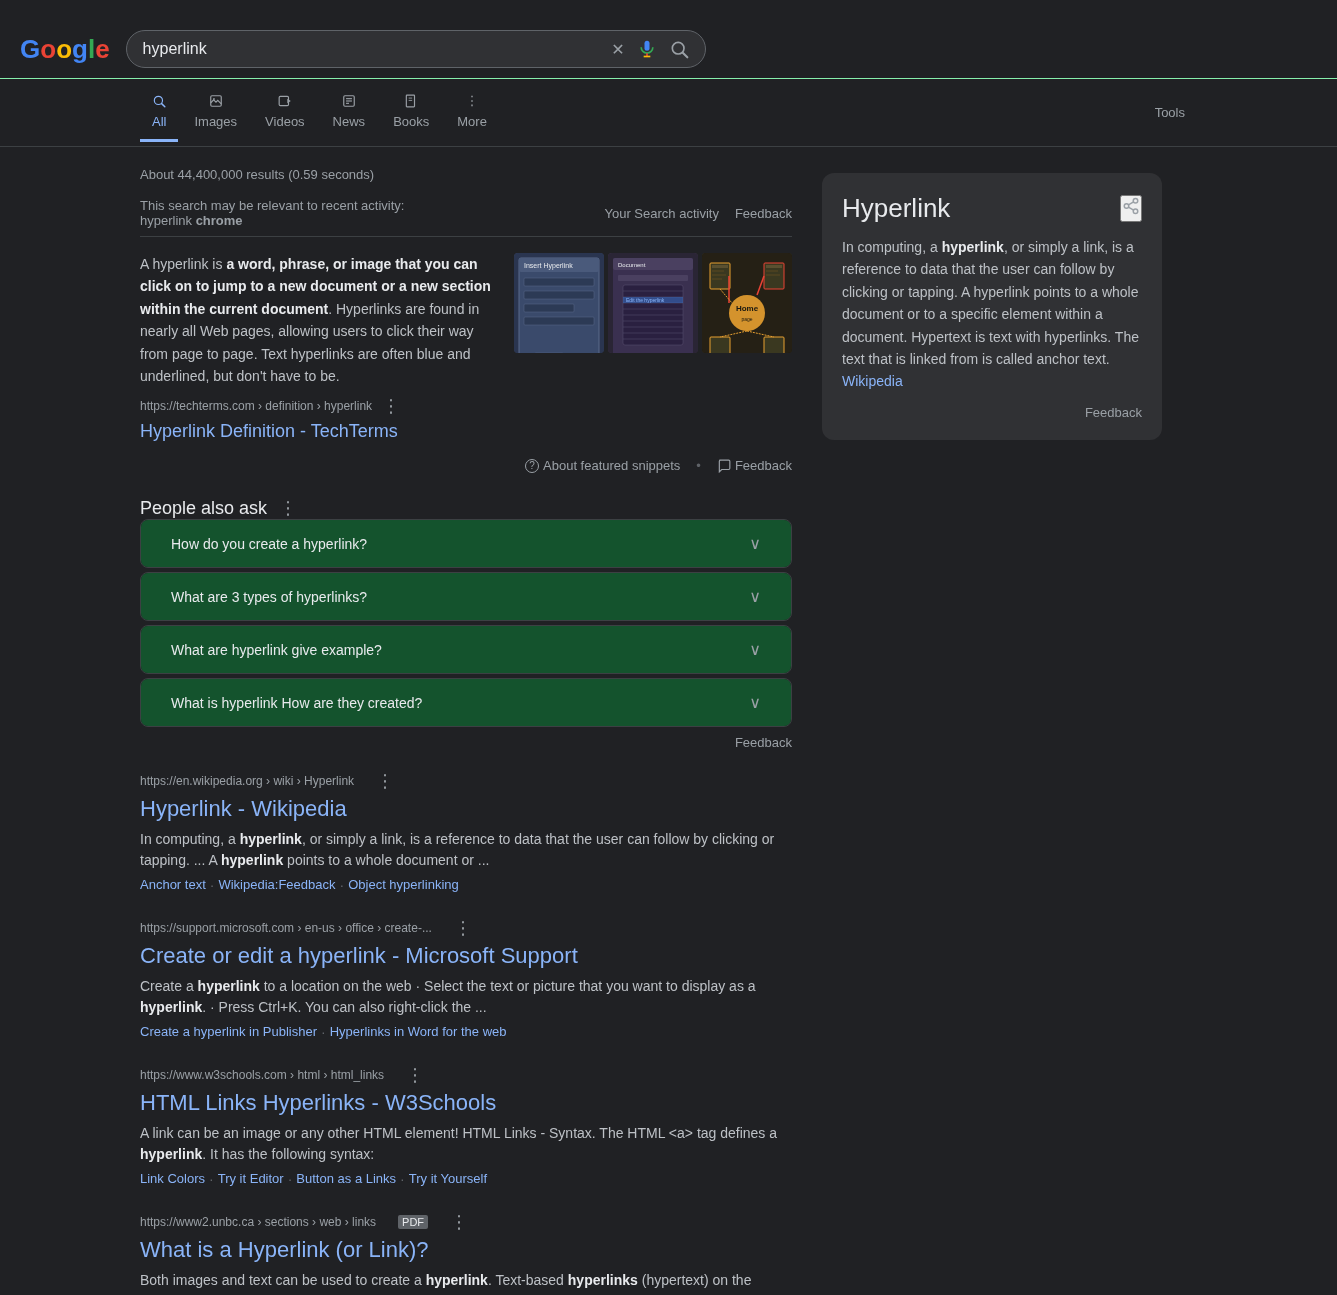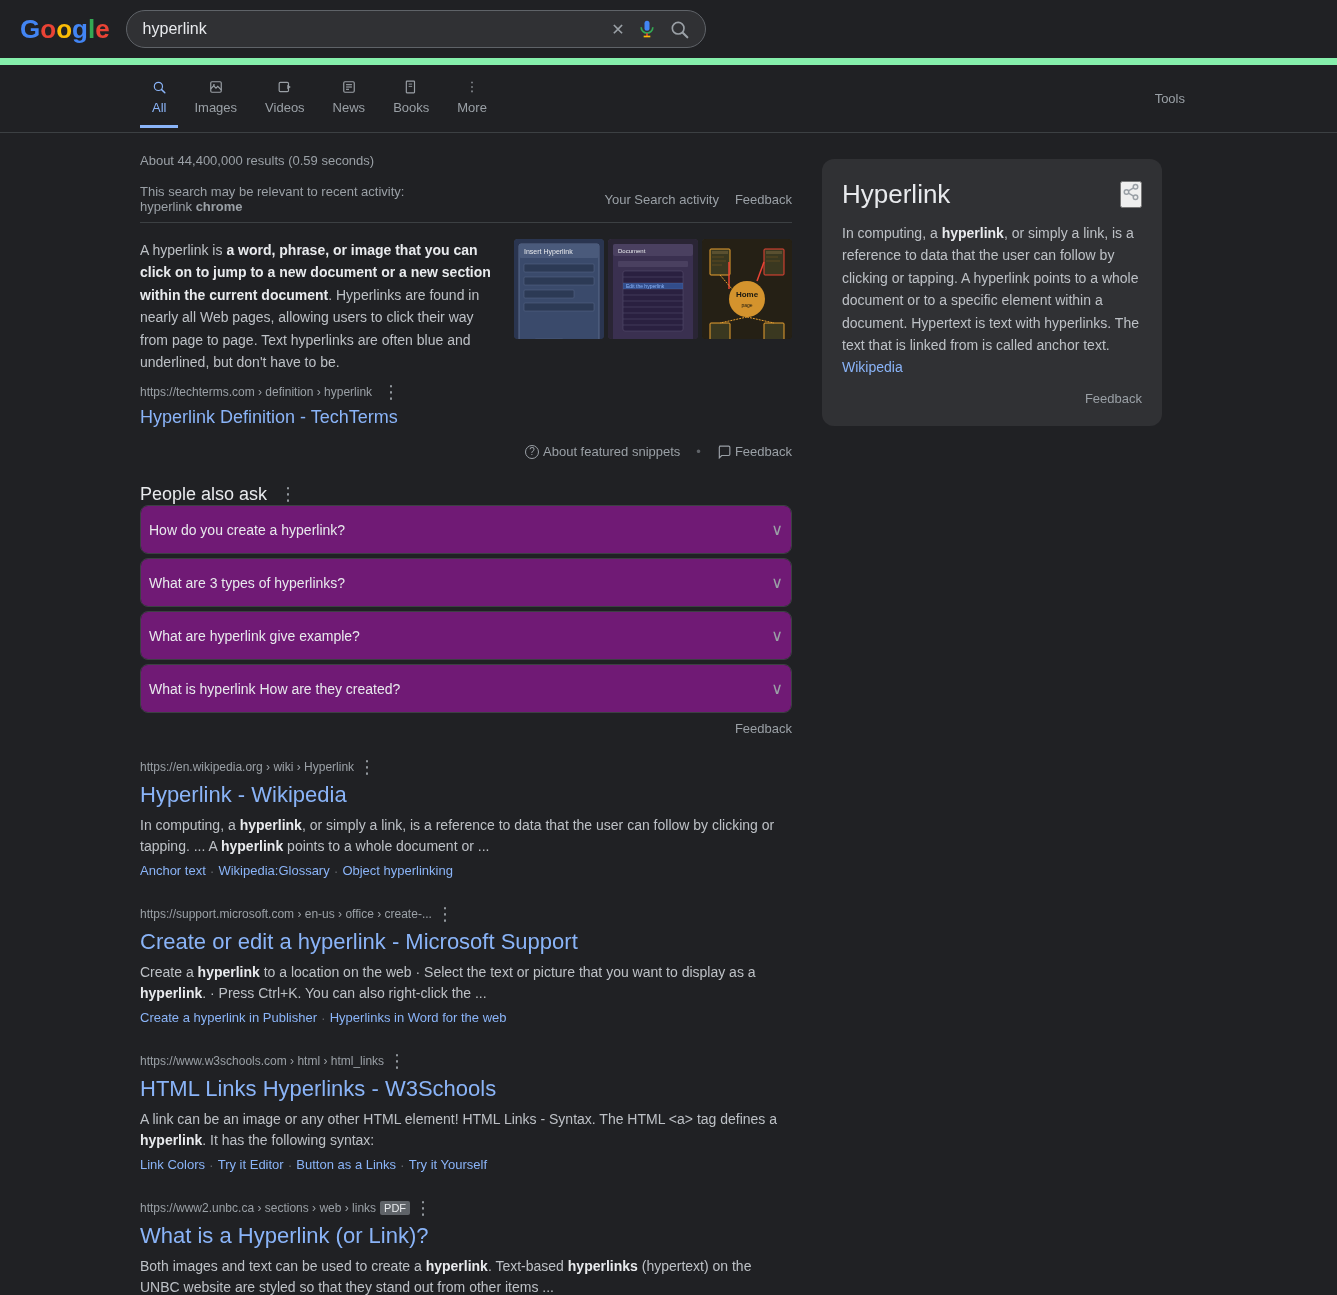--- a/index.html
+++ b/index.html
@@ -9,22 +9,23 @@
       font-family: Arial, sans-serif;
       font-size: 14px;
       min-height: 1295px;
     }
     
     .header {
       display: flex;
       align-items: center;
       padding: 10px 20px;
       background: #202124;
-      border-bottom: 7px solid #86efac;
+      border-bottom: 1px solid #86efac;
       gap: 16px;
+      margin-top: 20px;
     }
     .google-logo {
       font-size: 26px;
       font-weight: bold;
       flex-shrink: 0;
     }
     .google-logo .g-blue { color: #4285f4; }
     .google-logo .g-red { color: #ea4335; }
     .google-logo .g-yellow { color: #fbbc05; }
     .google-logo .g-green { color: #34a853; }
@@ -187,40 +188,40 @@
     .paa-item {
       border: 1px solid #3c4043;
       border-radius: 8px;
       margin-bottom: 4px;
       overflow: hidden;
     }
     .paa-question {
       display: flex;
       align-items: center;
       justify-content: space-between;
-      padding: 14px 8px;
+      padding: 14px 30px;
       cursor: pointer;
       color: #e8eaed;
       font-size: 14px;
-      background: #701a75;
+      background: #14532d;
     }
     .chevron { color: #9aa0a6; font-size: 16px; }
     .paa-feedback {
       text-align: right;
       color: #9aa0a6;
       font-size: 13px;
       margin: 8px 0 16px;
       cursor: pointer;
     }
     
     .result-item { margin-bottom: 24px; }
     .result-url-row {
       display: flex;
       align-items: center;
-      gap: 0;
+      gap: 18px;
       margin-bottom: 2px;
     }
     .result-url { font-size: 12px; color: #9aa0a6; }
     .result-title a {
       color: #8ab4f8;
       text-decoration: none;
       font-size: 22px;
       line-height: 1.4;
     }
     .result-desc {
@@ -529,21 +530,21 @@
       </div>
       <div class="result-title">
         <a>Hyperlink - Wikipedia</a>
       </div>
       <div class="result-desc">
         In computing, a <strong>hyperlink</strong>, or simply a link, is a reference to data that the user can follow by clicking or tapping. ... A <strong>hyperlink</strong> points to a whole document or ...
       </div>
       <div class="result-links">
         <a class="result-link">Anchor text</a>
         <span class="result-link-sep"> · </span>
-        <a class="result-link">Wikipedia:Glossary</a>
+        <a class="result-link">Wikipedia:Feedback</a>
         <span class="result-link-sep"> · </span>
         <a class="result-link">Object hyperlinking</a>
       </div>
     </div>
 
     <div class="result-item">
       <div class="result-url-row">
         <span class="result-url">https://support.microsoft.com › en-us › office › create-...</span>
         <span class="three-dots">⋮</span>
       </div>

